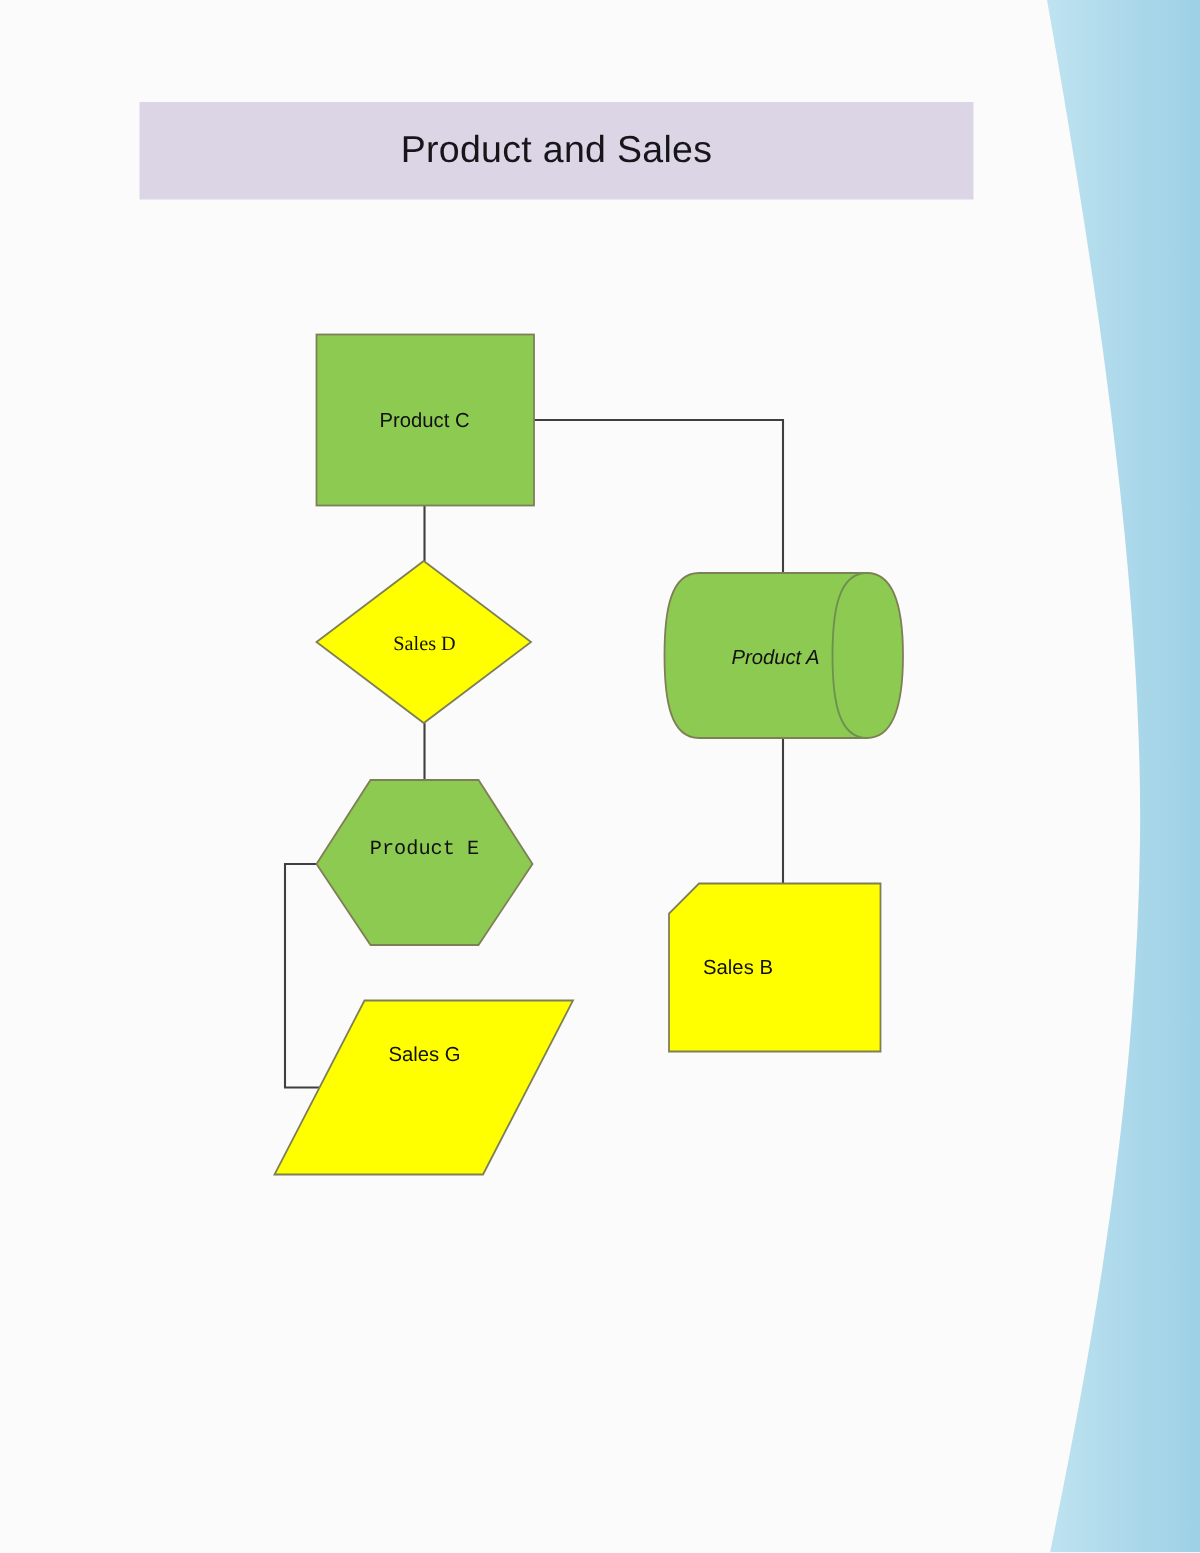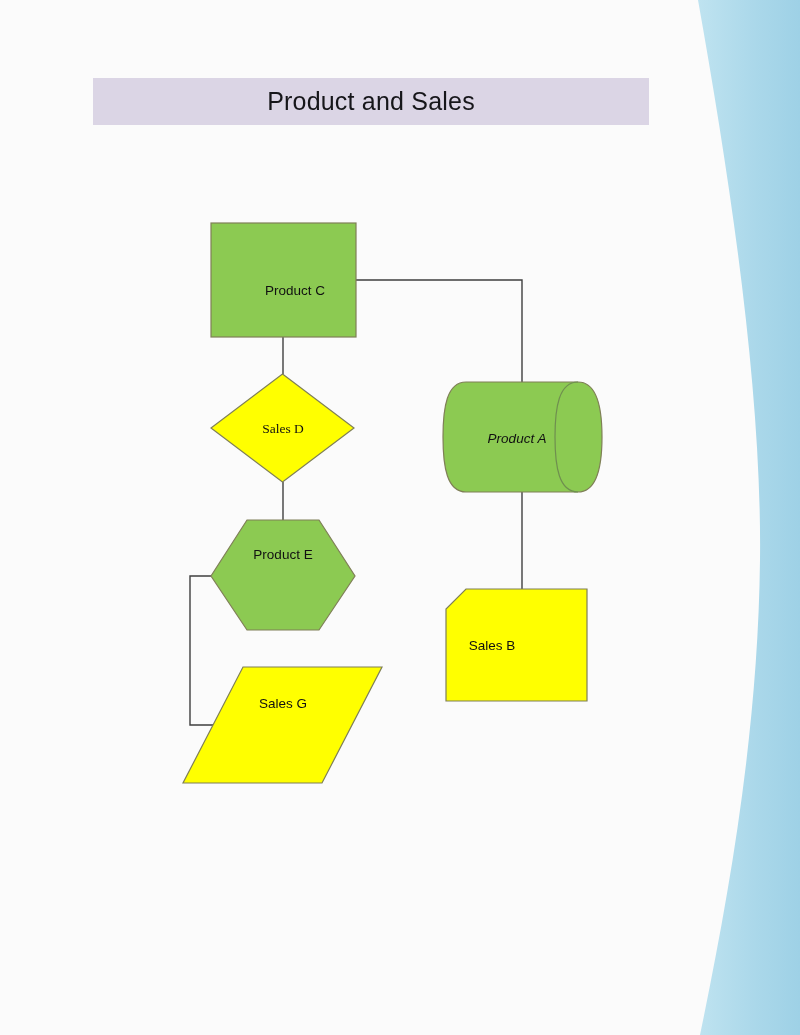--- a/index.html
+++ b/index.html
@@ -24,23 +24,23 @@
     position: absolute;
     left: 0;
     top: 0;
     width: 800px;
     height: 1035px;
     pointer-events: none;
   }
   #title-banner {
     position: absolute;
     left: 93px;
-    top: 78px;
+    top: 68px;
     width: 556px;
-    height: 47px;
+    height: 65px;
     background: #dbd5e5;
     display: flex;
     align-items: center;
     justify-content: center;
   }
   #title-text {
     font-size: 25px;
     color: #16161a;
     letter-spacing: 0.2px;
     font-family: "Liberation Sans", sans-serif;
@@ -103,20 +103,20 @@
 
     <g>
       <path d="M 466,382 L 578,382 C 597,382 602,407 602,437 C 602,467 597,492 578,492
                L 466,492 C 447,492 443,467 443,437 C 443,407 447,382 466,382 Z" fill="#8cca52" stroke="#7f7f57" stroke-width="1.2"></path>
       <path d="M 578,382 C 559,382 555,407 555,437 C 555,467 559,492 578,492" fill="none" stroke="#6f8f4f" stroke-width="1.2"></path>
     </g>
 
     <polygon points="466,589 587,589 587,701 446,701 446,609" fill="#ffff00" stroke="#7f7f57" stroke-width="1.2"></polygon>
   </svg>
 
-  <div class="node-label" style="left:295px; top:280px;margin-top:10px;">Product C</div>
+  <div class="node-label" style="left:283px; top:280px;">Product C</div>
   <div class="node-label" style="left:283px; top:429px;font-family:Liberation Serif, serif;">Sales D</div>
-  <div class="node-label" style="left:283px; top:554px;">Product E</div>
+  <div class="node-label" style="left:283px; top:567px;font-family:Liberation Mono, monospace;">Product E</div>
   <div class="node-label" style="left:283px; top:703px;">Sales G</div>
   <div class="node-label" style="left:517px; top:438px;font-style:italic;">Product A</div>
   <div class="node-label" style="left:492px; top:645px;">Sales B</div>
 
 </div>
 
 </body></html>

